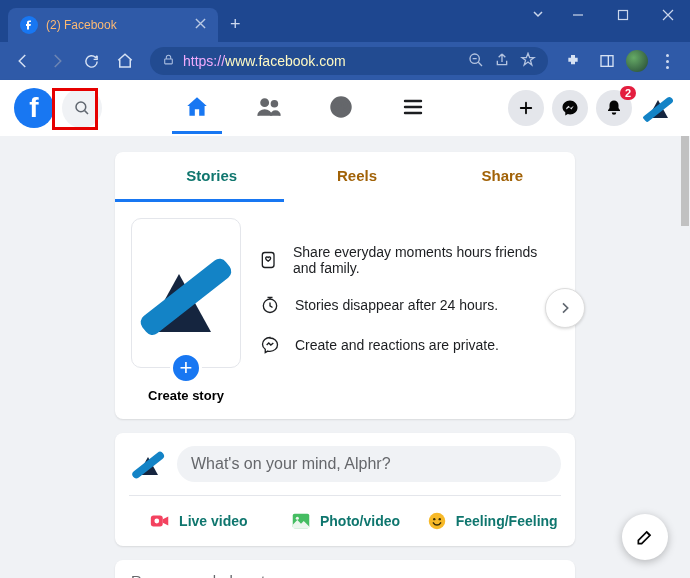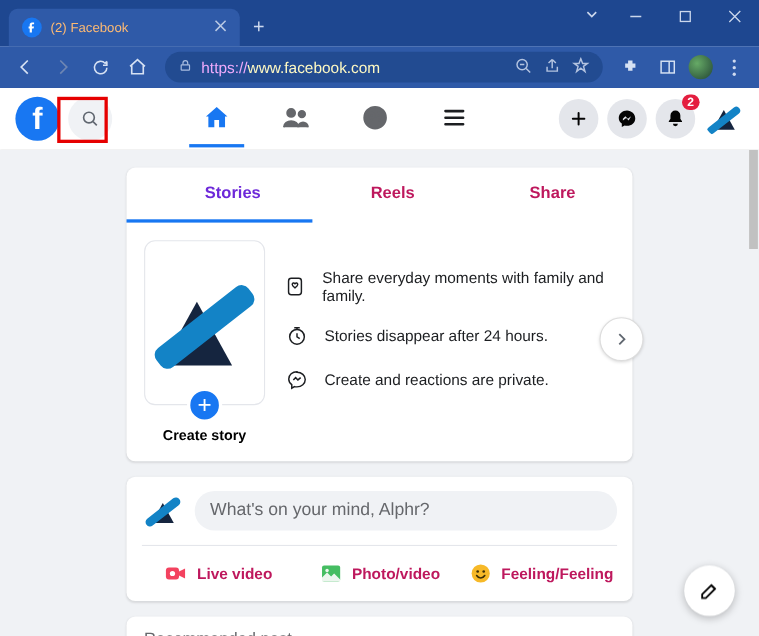--- a/index.html
+++ b/index.html
@@ -48,40 +48,40 @@
   .hbtn{ width:36px; height:36px; border-radius:50%; background:#e4e6eb; display:flex; align-items:center; justify-content:center; cursor:pointer; position:relative;}
   .hbtn svg{fill:#050505;}
   .badge-count{position:absolute;top:-4px;right:-4px;background:#e41e3f;color:#fff;font-size:11px;font-weight:600;border-radius:10px;padding:1px 5px;}
   .profile-mini{width:36px;height:36px; border-radius:50%;overflow:hidden;display:flex;align-items:center;justify-content:center;cursor:pointer;background:#fff;}
 
   
   .page{ background:#f0f2f5; height:calc(578px - 42px - 38px - 56px); overflow-y:auto; padding:16px 0; display:flex; flex-direction:column; align-items:center; gap:14px; position:relative;}
   .card{ background:#fff; border-radius:8px; box-shadow:0 1px 2px rgba(0,0,0,.1); width:460px; }
 
   .feed-tabs{ display:flex; }
-  .feed-tab{ flex:1; height:50px; display:flex; align-items:center; justify-content:center; font-weight:600; font-size:15px; color:#be185d; cursor:pointer; border-bottom:3px solid transparent;}
-  .feed-tab.active{ color:#6d28d9; border-bottom-color:#1877f2;padding-left:24px;}
+  .feed-tab{ flex:1; height:50px; display:flex; align-items:center; justify-content:center; font-weight:600; font-size:15px; color:#a16207; cursor:pointer; border-bottom:3px solid transparent;}
+  .feed-tab.active{ color:#0f766e; border-bottom-color:#1877f2;padding-left:24px;}
   .stories-body{ display:flex; padding:16px; gap:18px; align-items:flex-start;}
   .story-tile{ width:110px; position:relative; text-align:center;}
   .story-img{ width:110px; height:150px; border-radius:10px; background:#fff; border:1px solid #e4e6eb; display:flex; align-items:center; justify-content:center; overflow:hidden;}
   .plus-badge{ width:32px; height:32px; border-radius:50%; background:#1877f2; color:#fff; display:flex; align-items:center; justify-content:center; font-size:22px; position:absolute; left:39px; top:134px; border:3px solid #fff;}
   .story-label{ font-weight:600; font-size:13px; margin-top:20px;}
   .story-hints{ flex:1; display:flex; flex-direction:column; gap:18px; padding-top:26px;}
   .hint{ display:flex; gap:14px; align-items:center; font-size:14px; color:#1c1e21;}
   .hint .hico{ width:22px; height:22px; display:flex; align-items:center; justify-content:center;}
   .hint .hico svg{ stroke:#1c1e21; fill:none; stroke-width:1.6;}
   .story-next{ width:40px; height:40px; border-radius:50%; background:#fff; border:1px solid #ddd; box-shadow:0 1px 3px rgba(0,0,0,.15); display:flex; align-items:center; justify-content:center; position:absolute; right:-10px; top:86px; cursor:pointer;}
   .stories-wrap{position:relative;}
 
   .composer-top{ display:flex; gap:10px; padding:12px 14px; align-items:center;}
   .composer-avatar{ width:38px; height:38px; border-radius:50%; background:#fff; display:flex;align-items:center;justify-content:center;}
   .composer-input{ flex:1; background:#f0f2f5; border-radius:20px; padding:9px 14px; color:#65676b; font-size:16px; cursor:pointer;}
   .composer-sep{ height:1px; background:#e4e6eb; margin:0 14px;}
   .composer-actions{ display:flex; padding:6px 10px;}
-  .comp-act{ flex:1; display:flex; align-items:center; justify-content:center; gap:8px; padding:8px 4px; border-radius:6px; cursor:pointer; font-weight:600; font-size:14px; color:#be185d;}
+  .comp-act{ flex:1; display:flex; align-items:center; justify-content:center; gap:8px; padding:8px 4px; border-radius:6px; cursor:pointer; font-weight:600; font-size:14px; color:#0f766e;}
 
   .rec-head{ padding:12px 16px; color:#65676b; font-size:15px;}
 
   .fab{ position:fixed; right:22px; bottom:18px; width:46px; height:46px; border-radius:50%; background:#fff; box-shadow:0 2px 8px rgba(0,0,0,.25); display:flex; align-items:center; justify-content:center; cursor:pointer;}
   .fab svg{stroke:#050505; fill:none; stroke-width:2;}
 
   .scrollbar-ind{position:absolute; right:1px; top:0; width:8px; height:90px; background:#c1c1c1; border-radius:0;}
 
   
   .alphr-mark{ width:90%; height:90%; position:relative;}
@@ -283,21 +283,21 @@
         <div class="story-label">Create story</div>
       </div>
       <div class="story-hints">
         <div class="hint">
           <span class="hico">
               <svg width="20" height="20" viewBox="0 0 24 24">
                 <rect x="4" y="3" width="14" height="18" rx="3"></rect>
                 <path d="M11 9c-1-1-3-1-3 1 0 1.5 3 3.5 3 3.5s3-2 3-3.5c0-2-2-2-3-1z"></path>
               </svg>
             </span>
-          <span>Share everyday moments with family and family.</span>
+          <span>Share everyday moments hours friends and family.</span>
         </div>
         <div class="hint">
           <span class="hico">
               <svg width="20" height="20" viewBox="0 0 24 24">
                 <circle cx="12" cy="13" r="8"></circle>
                 <path d="M12 9v4l3 2M9 3h6M12 3v2"></path>
               </svg>
             </span>
           <span>Stories disappear after 24 hours.</span>
         </div>

